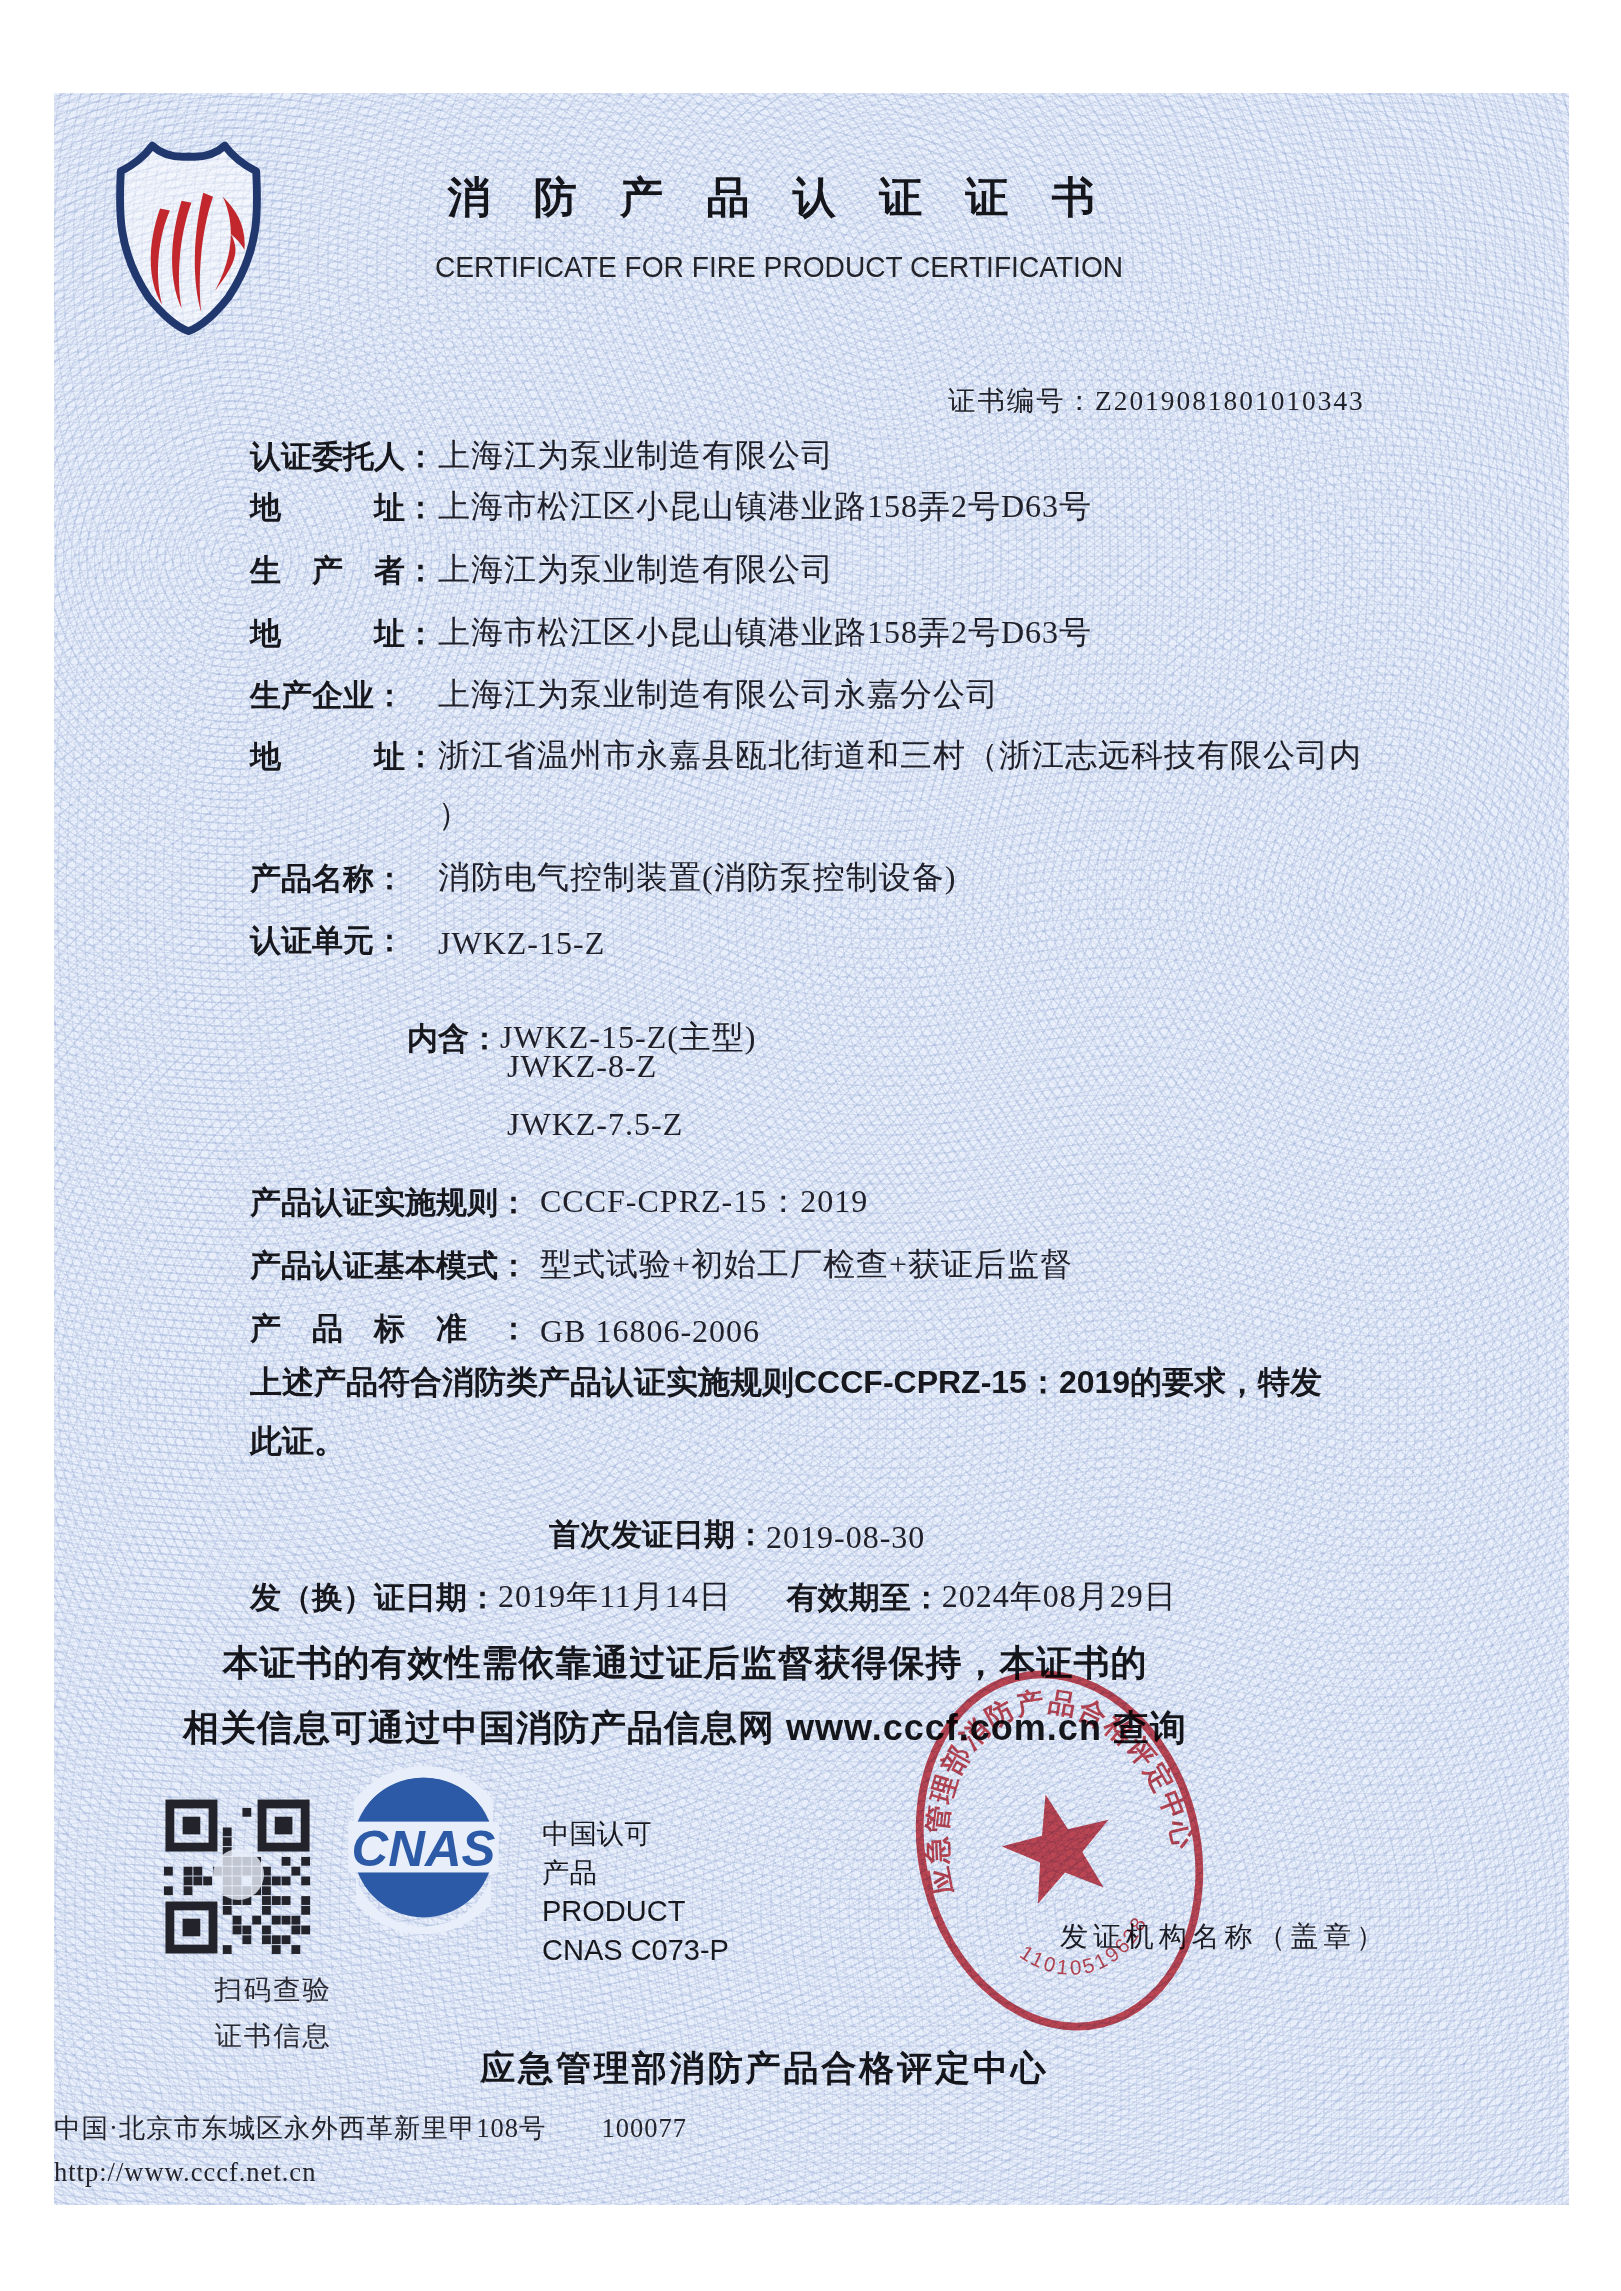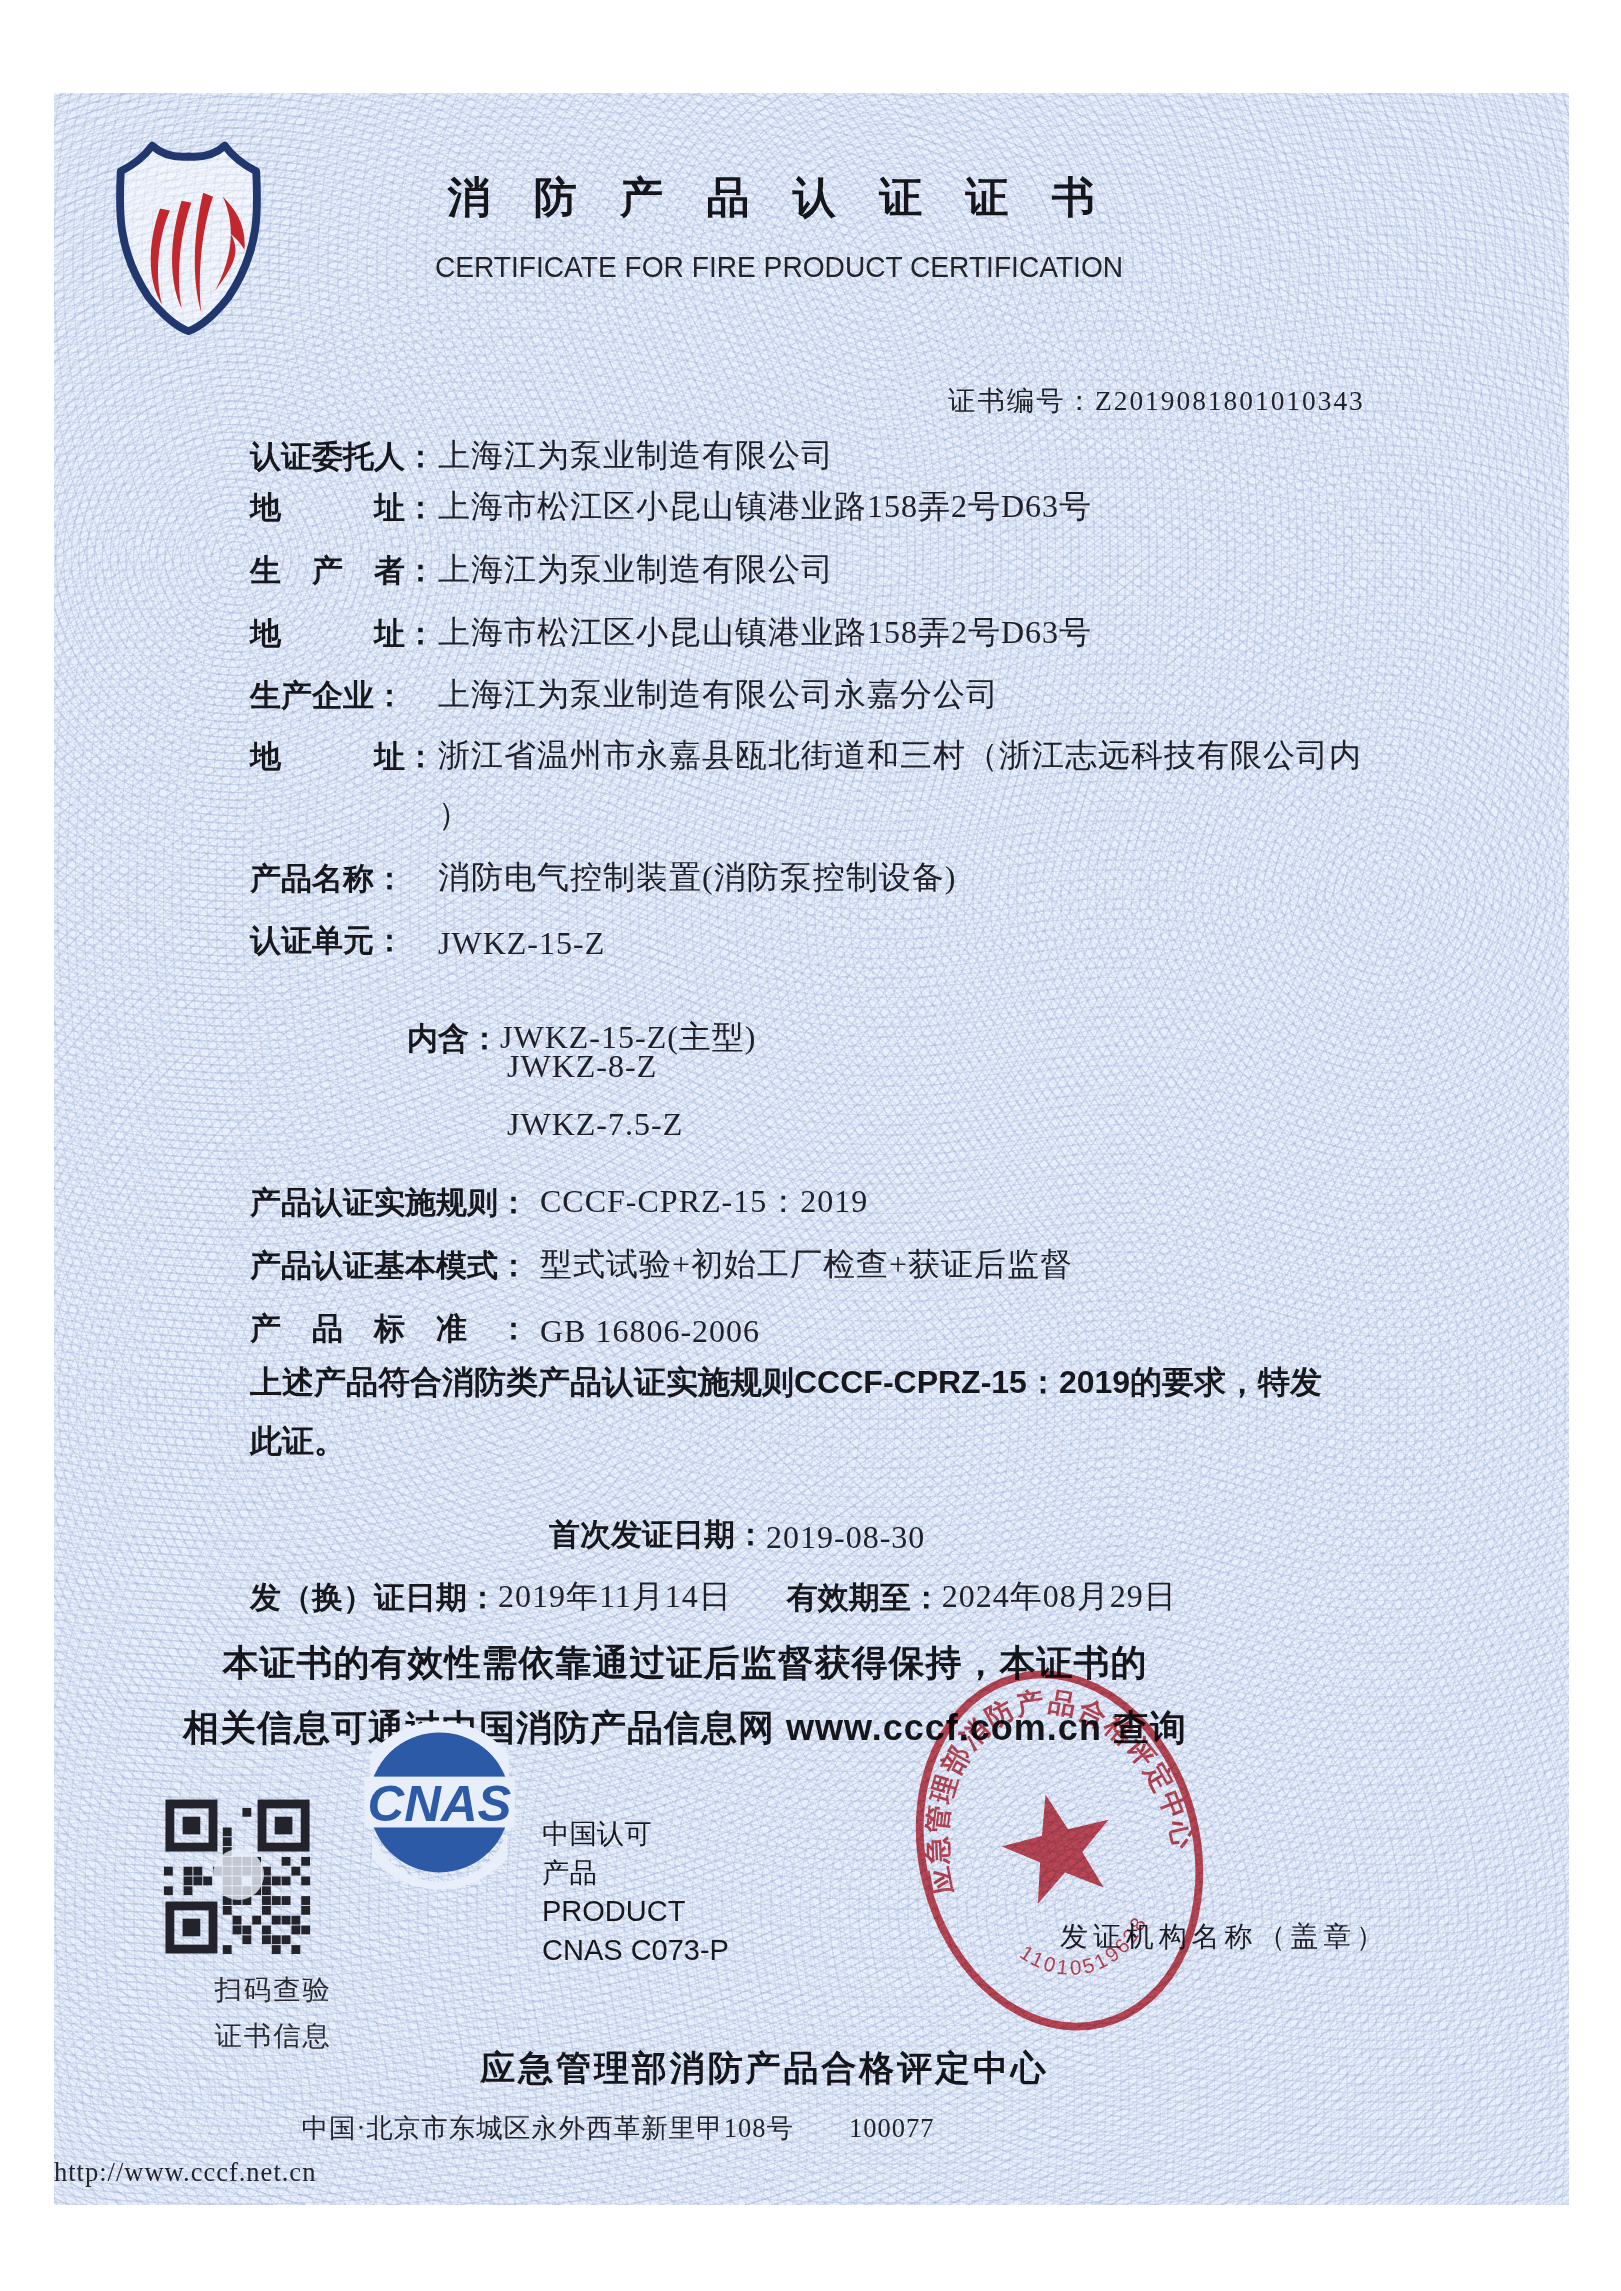--- a/index.html
+++ b/index.html
@@ -61,32 +61,32 @@
   
   .notice{
     left:0;top:1537px;width:1198px;text-align:center;
     font-family:"Liberation Sans","DejaVu Sans",sans-serif;
     font-weight:700;font-size:36px;color:#15151c;line-height:65px;letter-spacing:1px;padding-left:32px;
   }
   
   .qr-wrap{left:110px;top:1705px;width:149px;height:159px;}
   .qr-caption{left:90px;top:1874px;width:188px;text-align:right;
     font-size:27.4px;line-height:46px;color:#2a2a33;letter-spacing:2px;}
-  .cnas-wrap{left:292px;top:1623px;margin-left:16px;}
+  .cnas-wrap{left:292px;top:1668px;}
   .accred{left:488px;top:1721px;line-height:39px;white-space:nowrap;}
   .accred .cn{font-family:"Liberation Sans","DejaVu Sans",sans-serif;font-size:27.4px;color:#17171e;}
   .accred .en{font-family:"Liberation Sans","DejaVu Sans",sans-serif;font-size:29px;color:#17171e;}
   .seal-wrap{left:839px;top:1547px;width:333px;height:421px;opacity:.88;mix-blend-mode:multiply;pointer-events:none;}
   .seal-caption{left:1006px;top:1825px;font-size:28px;letter-spacing:4.9px;color:#1d1d26;white-space:nowrap;}
   .footer-org{
     left:0;top:1952px;width:1421px;text-align:center;
     font-family:"Liberation Sans","DejaVu Sans",sans-serif;
     font-weight:700;font-size:35px;letter-spacing:2.9px;color:#15151c;
   }
-  .footer-addr{left:0;top:2017px;width:1128px;text-align:center;font-size:26.5px;color:#23232c;letter-spacing:1px;}
+  .footer-addr{left:0;top:2017px;width:1128px;text-align:left;font-size:26.5px;color:#23232c;letter-spacing:1px;}
   .footer-url{left:0;top:2064px;width:1421px;text-align:left;font-size:26.5px;color:#23232c;letter-spacing:1px;}
 </style>
 </head>
 <body>
 
 <div class="paper">
 
   <div class="abs" style="left:55px;top:39px;width:159px;height:206px;">
     <svg width="159" height="206" viewBox="0 0 162 210">
       <path d="M12,40 Q32,30 44,14 Q58,27 81,25 Q104,27 118,14 Q130,30 150,40

